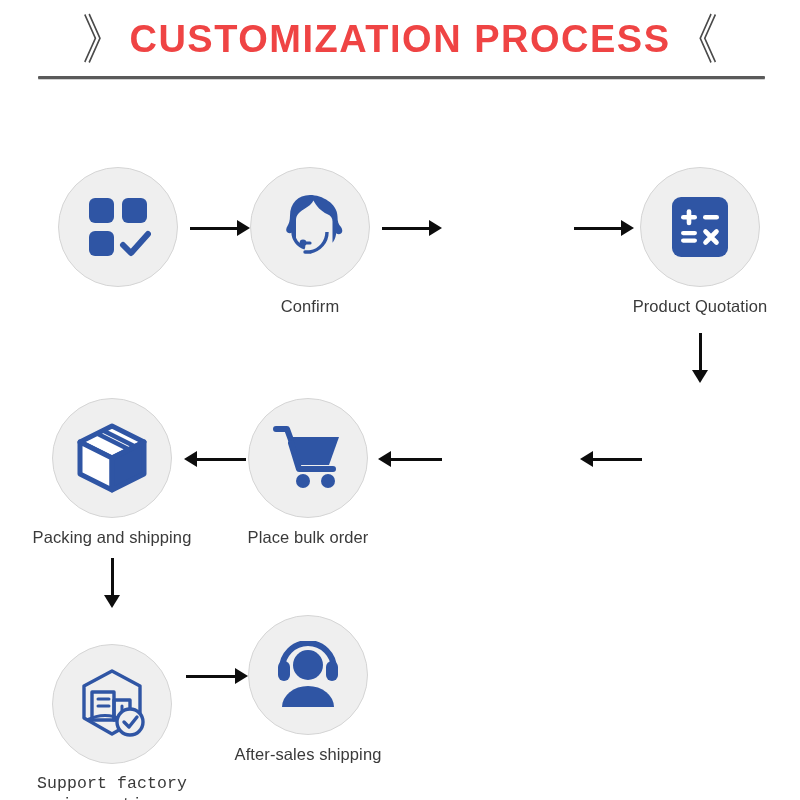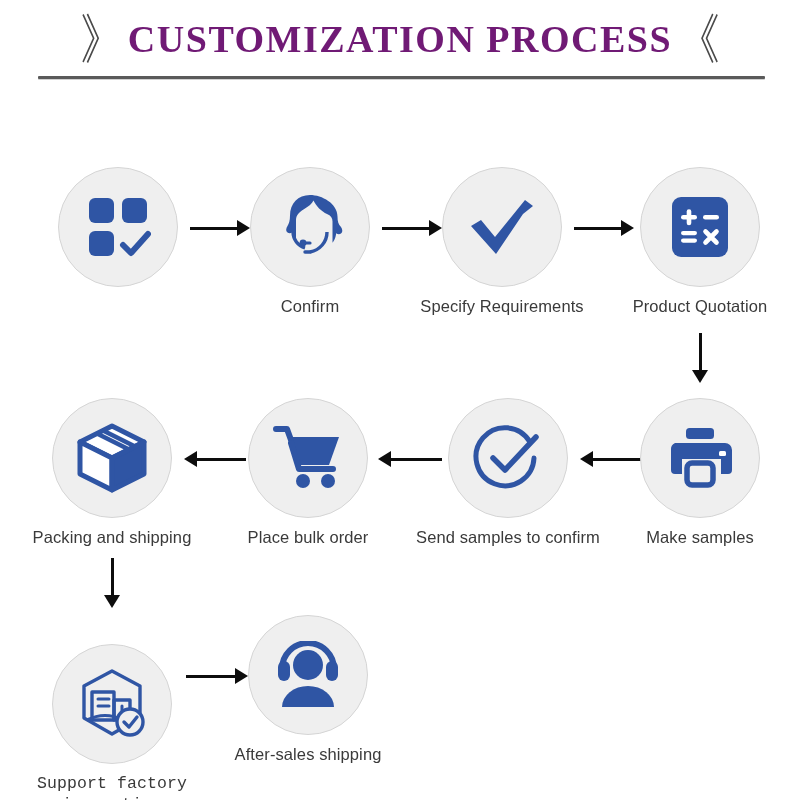--- a/index.html
+++ b/index.html
@@ -15,22 +15,22 @@
 
   
   .header{position:absolute;left:0;top:0;width:800px;height:88px;}
   .title-row{
     position:absolute;left:0;top:10px;width:800px;height:58px;
     display:flex;align-items:center;justify-content:center;
     white-space:nowrap;
   }
   .title-text{
     font-size:38px;font-weight:700;letter-spacing:1.5px;
-    color:#701a75;
-    font-family:Liberation Serif, serif;
+    color:#ef4444;
+    font-family:Liberation Sans, sans-serif;
   }
   .chev{
     font-size:44px;font-weight:400;color:#4a4a4a;line-height:1;
     display:inline-block;transform:scaleY(1.25);
   }
   .chev.left{margin-right:4px;}
   .chev.right{margin-left:4px;}
   .divider{
     position:absolute;left:38px;top:76px;width:727px;height:3px;
     background:#5a5a5a;border-radius:1px;
@@ -116,29 +116,20 @@
       </svg>
     </div>
     <div class="label">Confirm</div>
   </div>
 
   <div class="arrow arrow-h right" style="left:382px;top:218px;width:60px;">
     <div class="shaft"></div>
     <div class="head"></div>
   </div>
 
-  <div class="node" style="left:422px;top:167px;">
-    <div class="circle">
-
-      <svg width="70" height="70" viewBox="0 0 70 70">
-        <path d="M4 34 L14 28 L28 45 L58 8 L66 14 L56 22 L29 62 Z" fill="#2F55A4"></path>
-      </svg>
-    </div>
-    <div class="label wide">Specify Requirements</div>
-  </div>
 
   <div class="arrow arrow-h right" style="left:574px;top:218px;width:60px;">
     <div class="shaft"></div>
     <div class="head"></div>
   </div>
 
   <div class="node" style="left:620px;top:167px;">
     <div class="circle">
 
       <svg width="64" height="64" viewBox="0 0 64 64">
@@ -190,48 +181,26 @@
       </svg>
     </div>
     <div class="label">Place bulk order</div>
   </div>
 
   <div class="arrow arrow-h left" style="left:378px;top:449px;width:64px;">
     <div class="head"></div>
     <div class="shaft"></div>
   </div>
 
-  <div class="node" style="left:428px;top:398px;">
-    <div class="circle">
-
-      <svg width="72" height="72" viewBox="0 0 72 72">
-        <path d="M58 20 A29 29 0 1 0 62 36" fill="none" stroke="#2F55A4" stroke-width="5" stroke-linecap="round"></path>
-        <path d="M21 36 L33 48 L64 15" fill="none" stroke="#2F55A4" stroke-width="5.5" stroke-linecap="round" stroke-linejoin="round"></path>
-      </svg>
-    </div>
-    <div class="label wide">Send samples to confirm</div>
-  </div>
 
   <div class="arrow arrow-h left" style="left:580px;top:449px;width:62px;">
     <div class="head"></div>
     <div class="shaft"></div>
   </div>
 
-  <div class="node" style="left:620px;top:398px;">
-    <div class="circle">
-
-      <svg width="70" height="66" viewBox="0 0 70 66">
-        <rect x="21" y="3" width="28" height="11" rx="3.5" fill="#2F55A4"></rect>
-        <path d="M10 18 h50 a7 7 0 0 1 7 7 v20 a4 4 0 0 1 -4 4 h-7 V34 H17 v15 h-7 a4 4 0 0 1 -4 -4 V25 a7 7 0 0 1 4 -7 z" fill="#2F55A4"></path>
-        <rect x="22" y="38" width="26" height="22" rx="5" fill="none" stroke="#2F55A4" stroke-width="5.5"></rect>
-        <rect x="54" y="26" width="7" height="5" rx="1.5" fill="#fff"></rect>
-      </svg>
-    </div>
-    <div class="label">Make samples</div>
-  </div>
 
   <div class="arrow arrow-v" style="left:102px;top:558px;height:50px;">
     <div class="shaft"></div>
     <div class="head"></div>
   </div>
 
   <div class="node" style="left:32px;top:644px;font-family:Liberation Mono, monospace;">
     <div class="circle">
 
       <svg width="76" height="76" viewBox="0 0 76 76">

